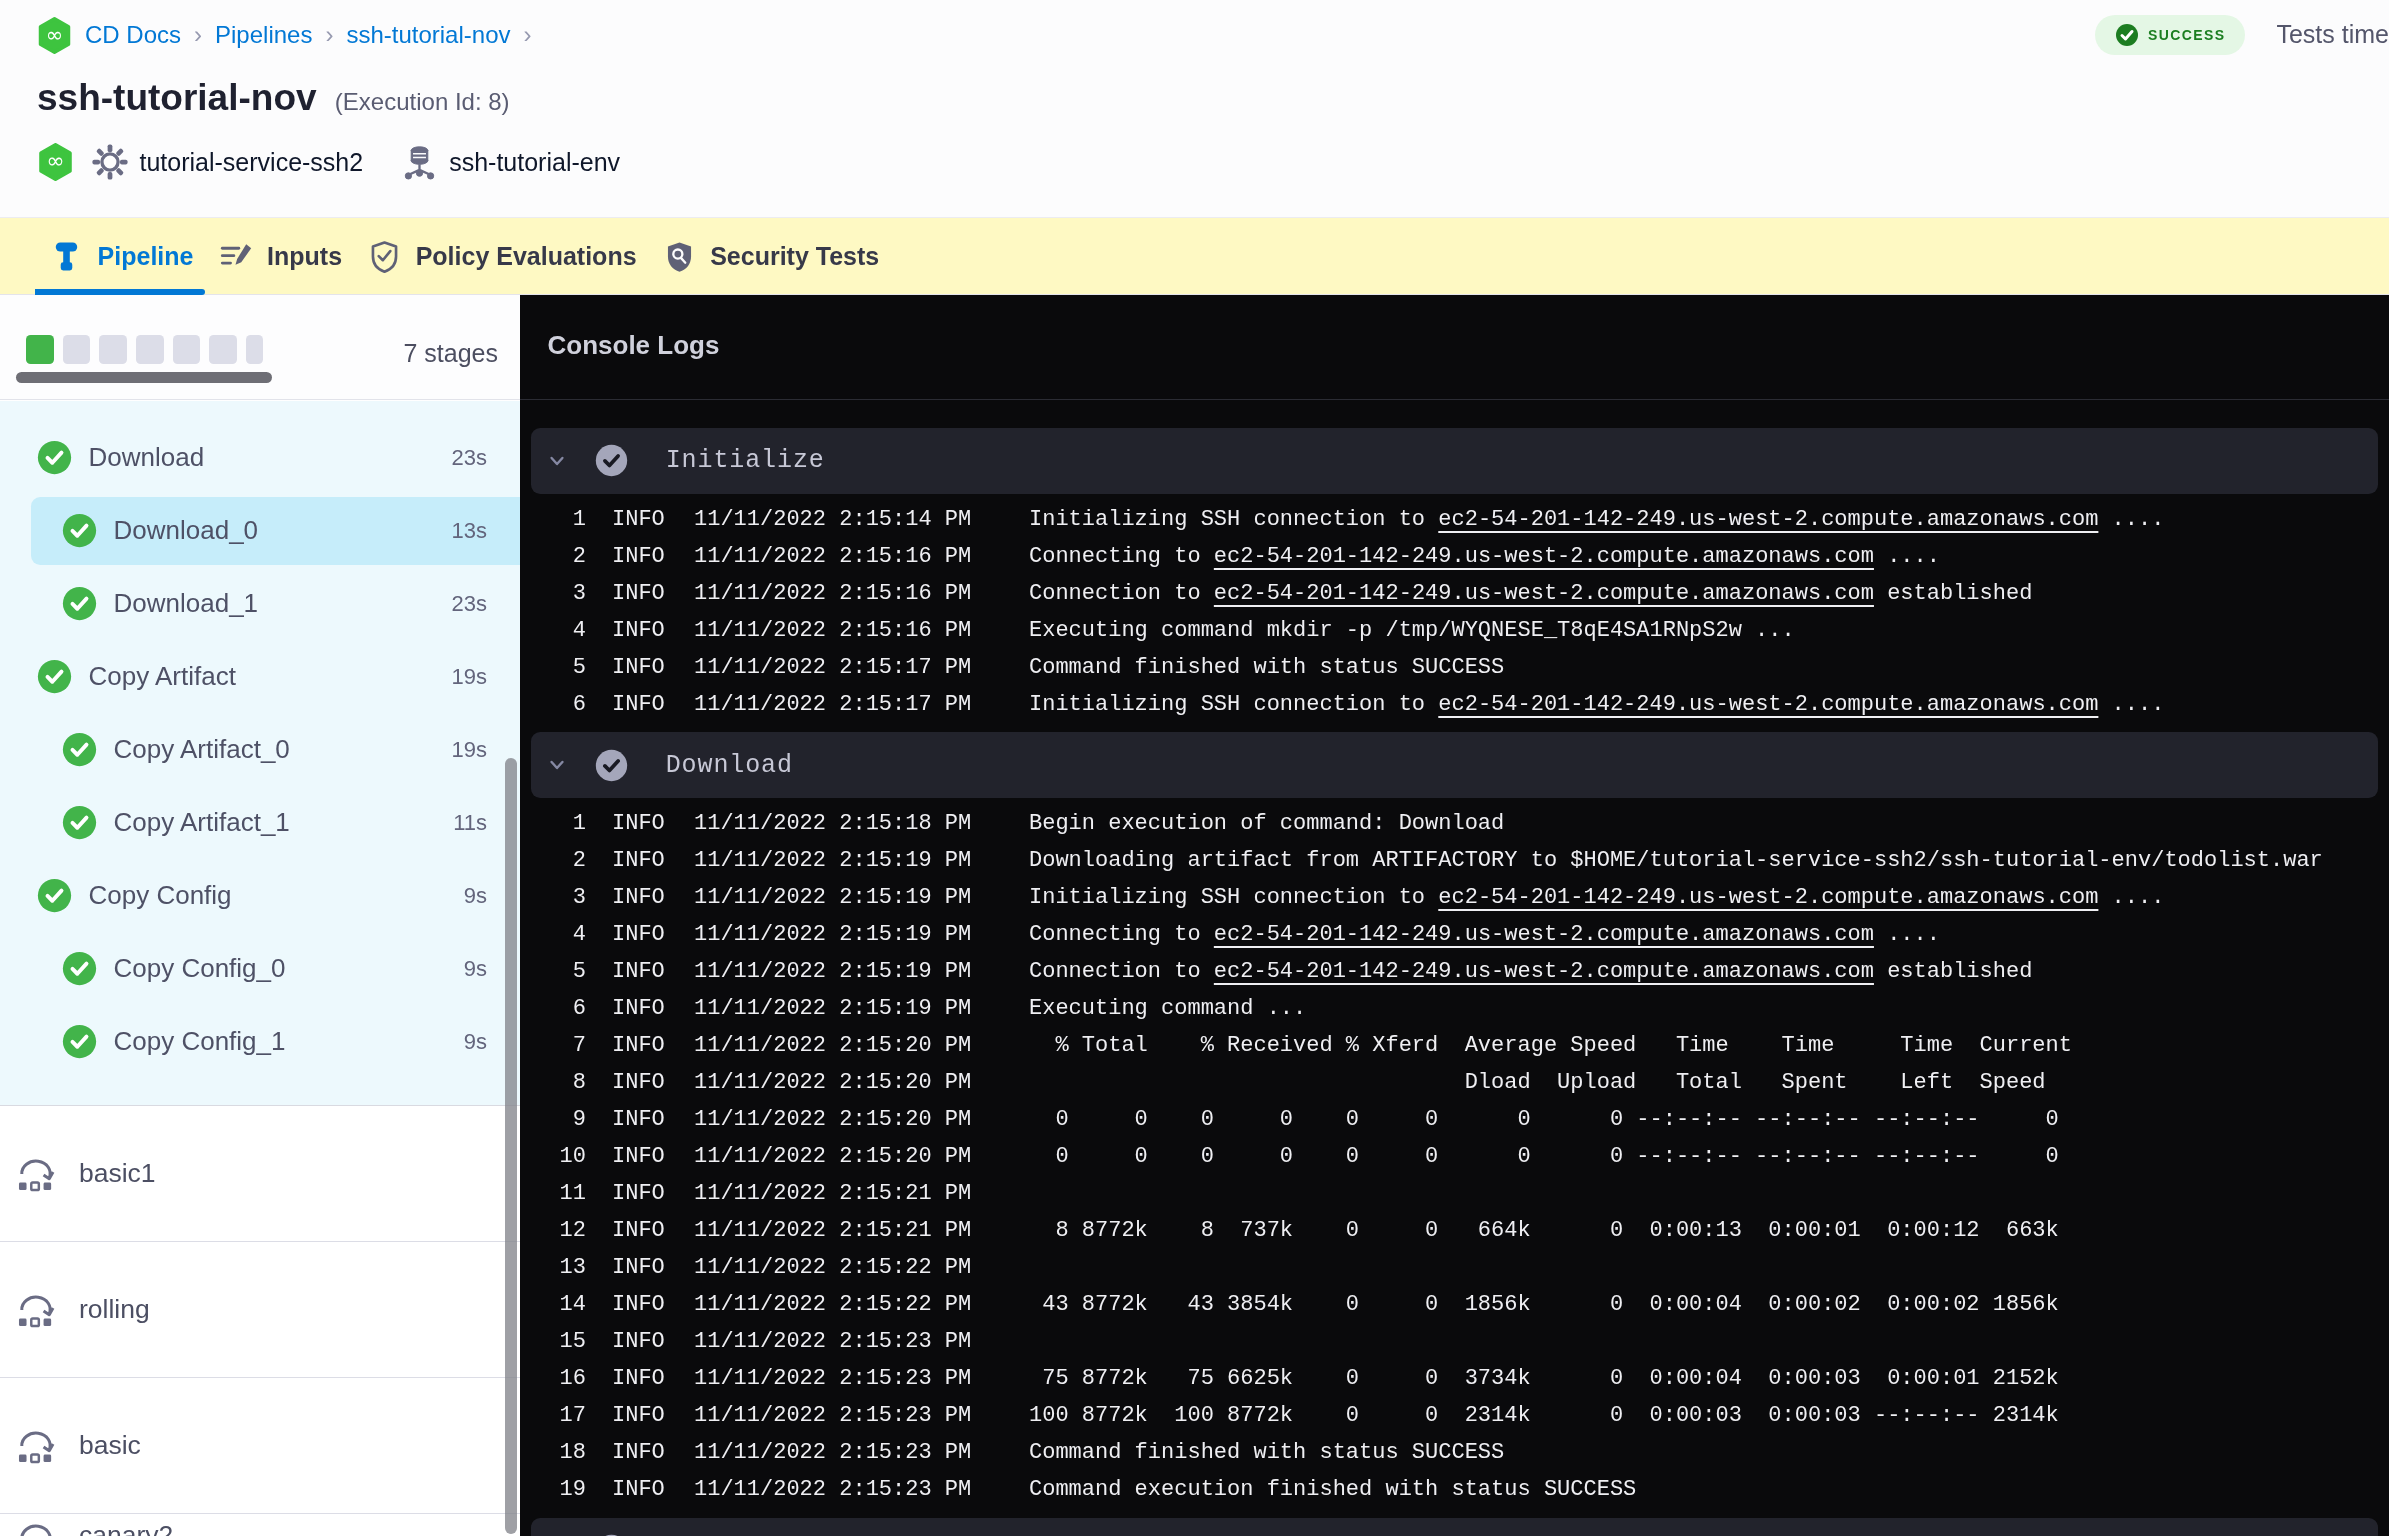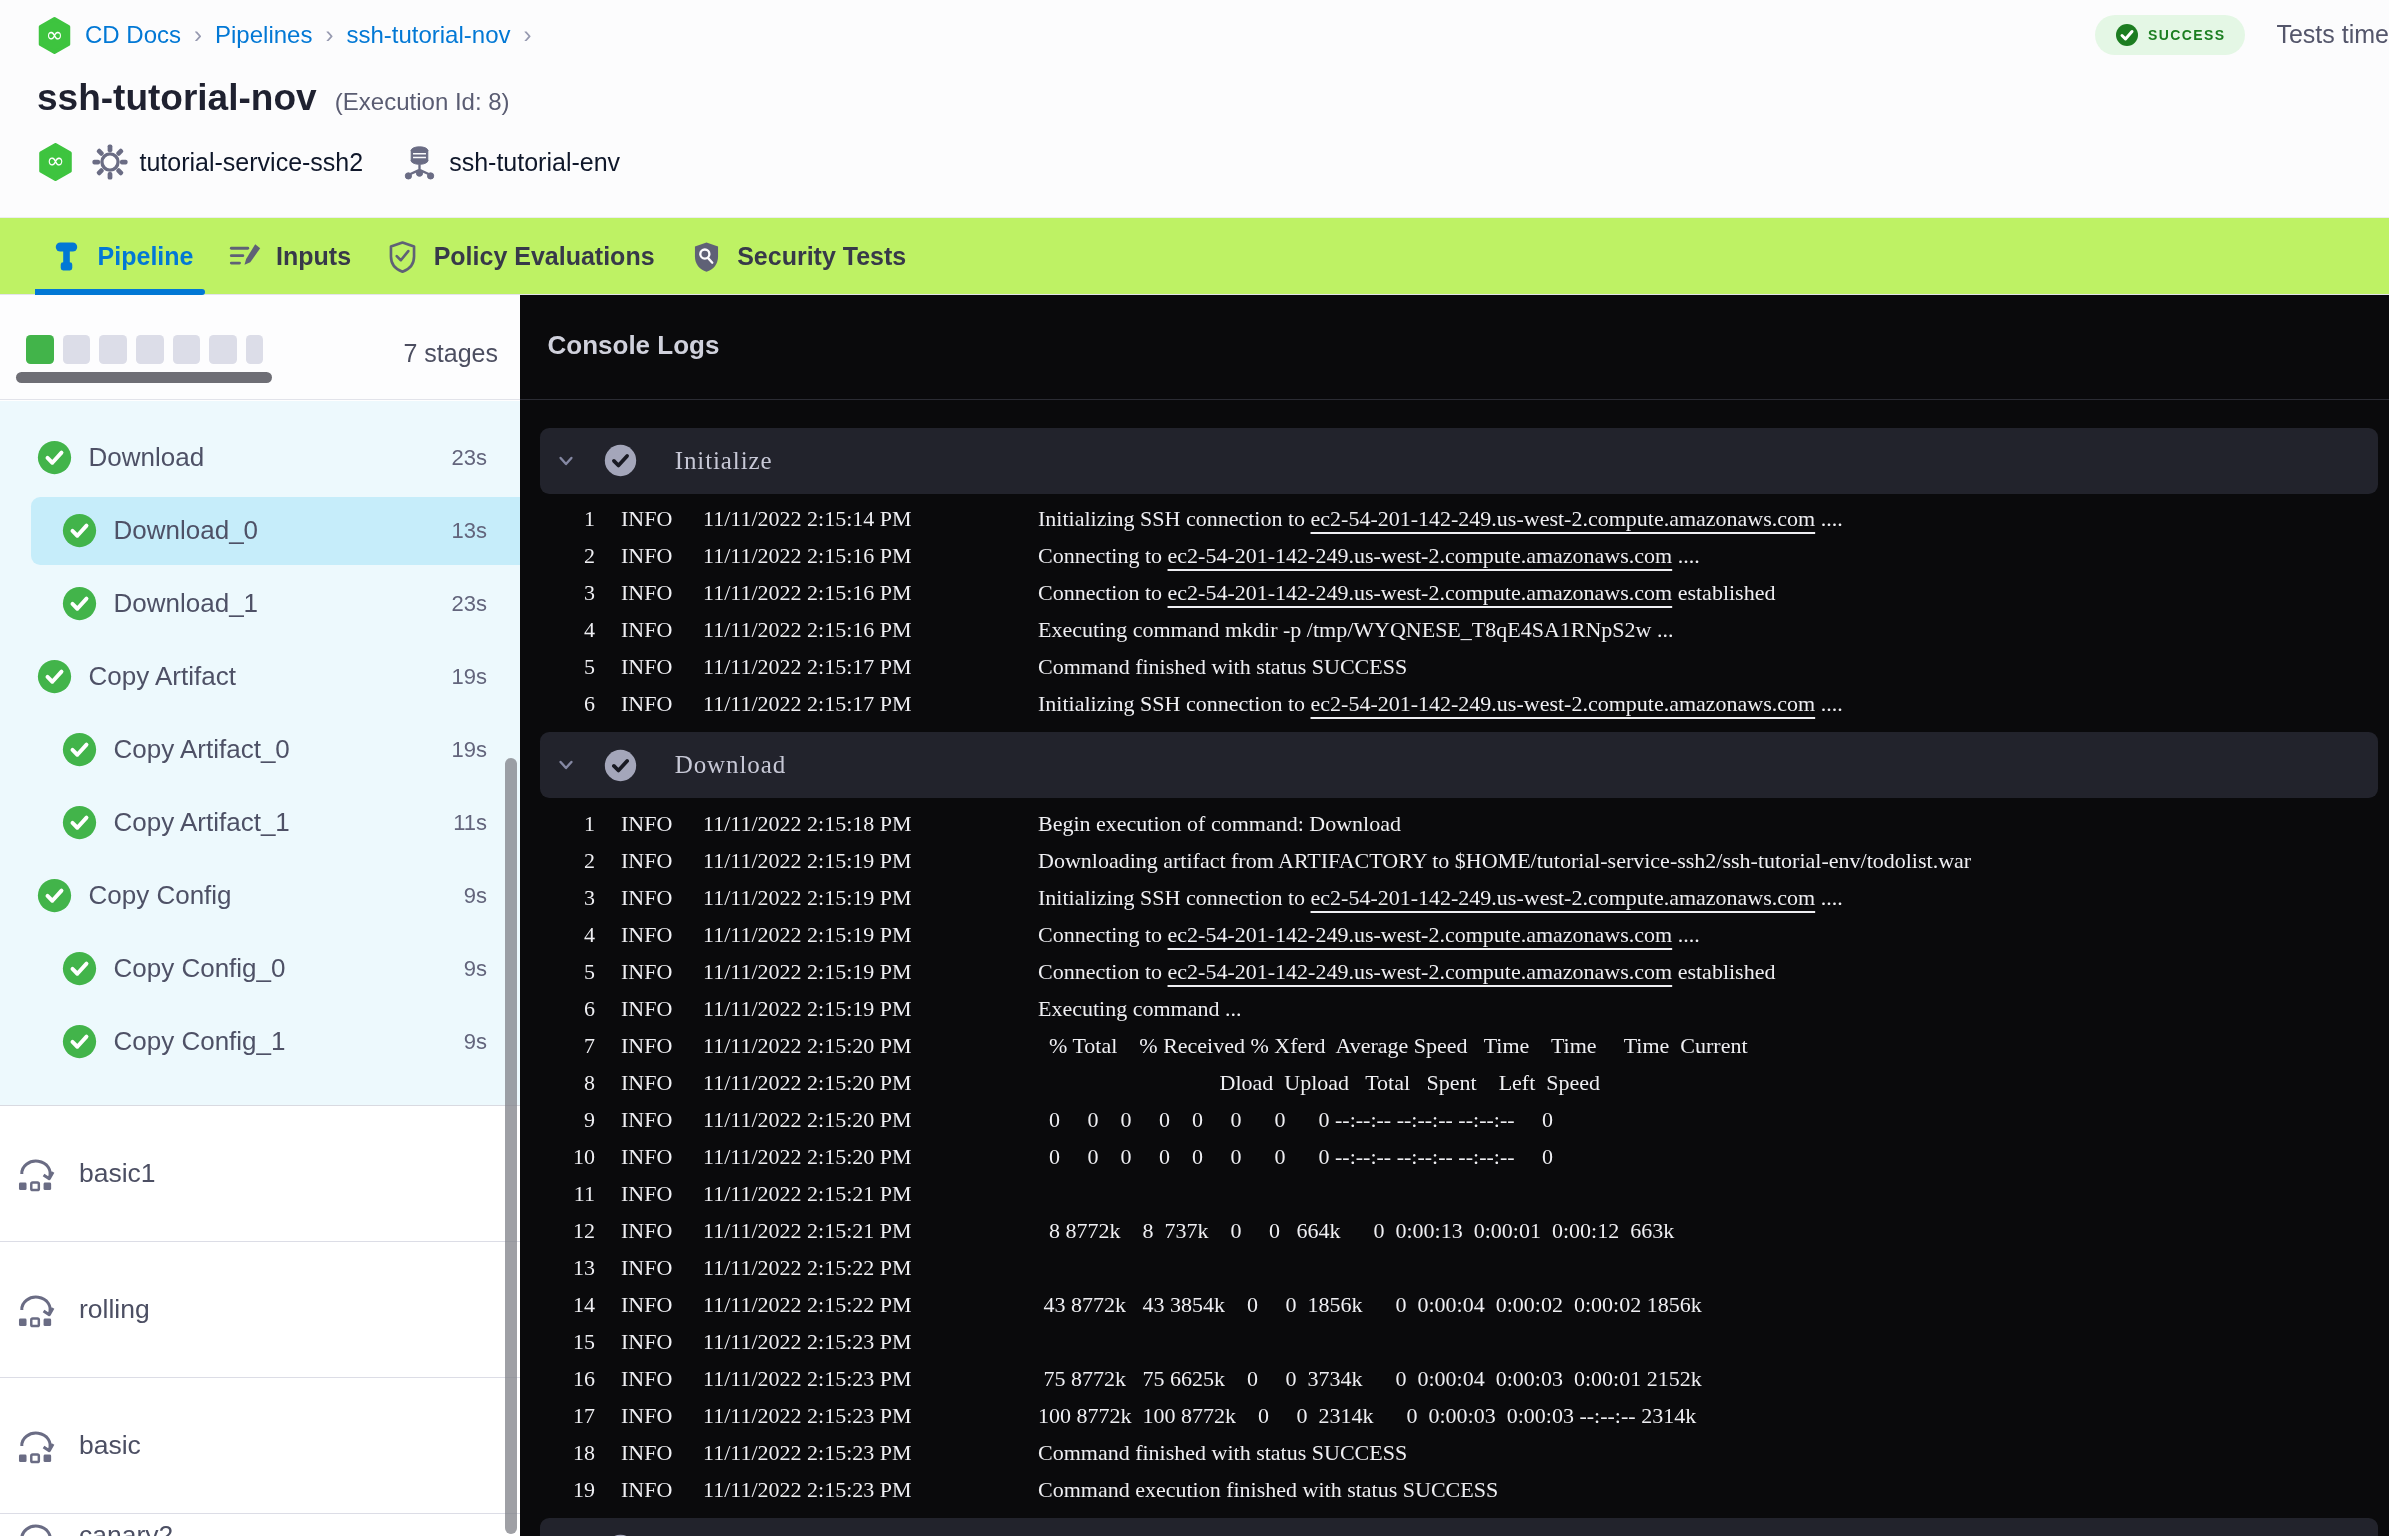--- a/index.html
+++ b/index.html
@@ -18,23 +18,23 @@
          padding:8.2px 20px;}
   .badge-text{color:#1b7e20;font-weight:bold;font-size:14px;letter-spacing:1.4px;}
   .start-time{font-size:25px;color:#54566b;white-space:nowrap;}
   .title-row{position:absolute;left:37px;top:77px;display:flex;align-items:baseline;}
   .page-title{font-size:37px;font-weight:bold;color:#1f2130;}
   .exec-id{font-size:24px;color:#5a5c72;margin-left:18.3px;}
   .tags-row{position:absolute;left:37px;top:141px;height:42px;display:flex;align-items:center;}
   .tag-label{font-size:25px;color:#0f172a;}
 
   
-  .tabs-row{position:absolute;left:0;top:217px;right:0;height:78px;background:#bef264;
+  .tabs-row{position:absolute;left:0;top:217px;right:0;height:78px;background:#fef9c3;
             border-top:0.9px solid #ececf1;border-bottom:0.9px solid #e4e4eb;
-            display:flex;align-items:center;padding-left:50px;gap:35px;box-sizing:border-box;}
+            display:flex;align-items:center;padding-left:50px;gap:26px;box-sizing:border-box;}
   .tab{display:flex;align-items:center;gap:14.6px;font-size:25px;font-weight:600;color:#373949;cursor:pointer;}
   .tab .tab-icon{color:#5f6176;}
   .tab.active{color:#0278d5;font-weight:bold;}
   .tab.active .tab-icon{color:#0278d5;}
   .tab-underline{position:absolute;left:35px;bottom:-0.9px;width:170px;height:6.4px;background:#0278d5;
                  border-radius:0 5.5px 5.5px 0;}
 
   
   .content{position:absolute;left:0;top:295px;right:0;bottom:0;}
 
@@ -66,22 +66,22 @@
   .exec-row:last-child{align-items:flex-start;padding-top:5.5px;}
   .exec-label{margin-left:22px;font-size:26.5px;color:#4c4f63;}
 
   .sidebar-scrollbar{position:absolute;right:2.7px;top:463px;bottom:1.8px;width:12px;border-radius:6.4px;
                      background:#7f8087;opacity:.75;}
 
   
   .console{position:absolute;left:520px;top:0;right:0;bottom:0;background:#0a0a0c;overflow:hidden;}
   .console-title{position:absolute;left:27.5px;top:35px;font-size:26px;font-weight:bold;color:#d0d1dc;}
   .console-divider{position:absolute;left:0;top:104px;right:0;height:0.9px;background:#2b2c34;}
-  .console-body{position:absolute;left:0;top:105px;right:0;bottom:0;padding:24px 11px 0 20px;
-                font-family:Liberation Serif, serif;overflow:hidden;}
+  .console-body{position:absolute;left:0;top:105px;right:0;bottom:0;padding:24px 11px 0 11px;
+                font-family:Liberation Mono, monospace;overflow:hidden;}
   .log-section-header{height:66px;background:#22232c;border-radius:9.2px;display:flex;align-items:center;
                       padding-left:13.7px;margin-top:3.7px;cursor:pointer;}
   .chev{color:#8588a3;}
   .section-check{margin-left:26px;}
   .section-title{margin-left:38px;font-size:25px;color:#c7c8d6;letter-spacing:0.9px;}
   .section-lines{padding:7.3px 0 5.5px 0;}
   .log-line{display:flex;align-items:center;height:37px;white-space:pre;font-size:22px;color:#efeff3;}
   .log-num{width:55px;text-align:right;flex:none;}
   .log-level{margin-left:26px;width:53px;flex:none;}
   .log-time{margin-left:29px;width:276px;flex:none;}

